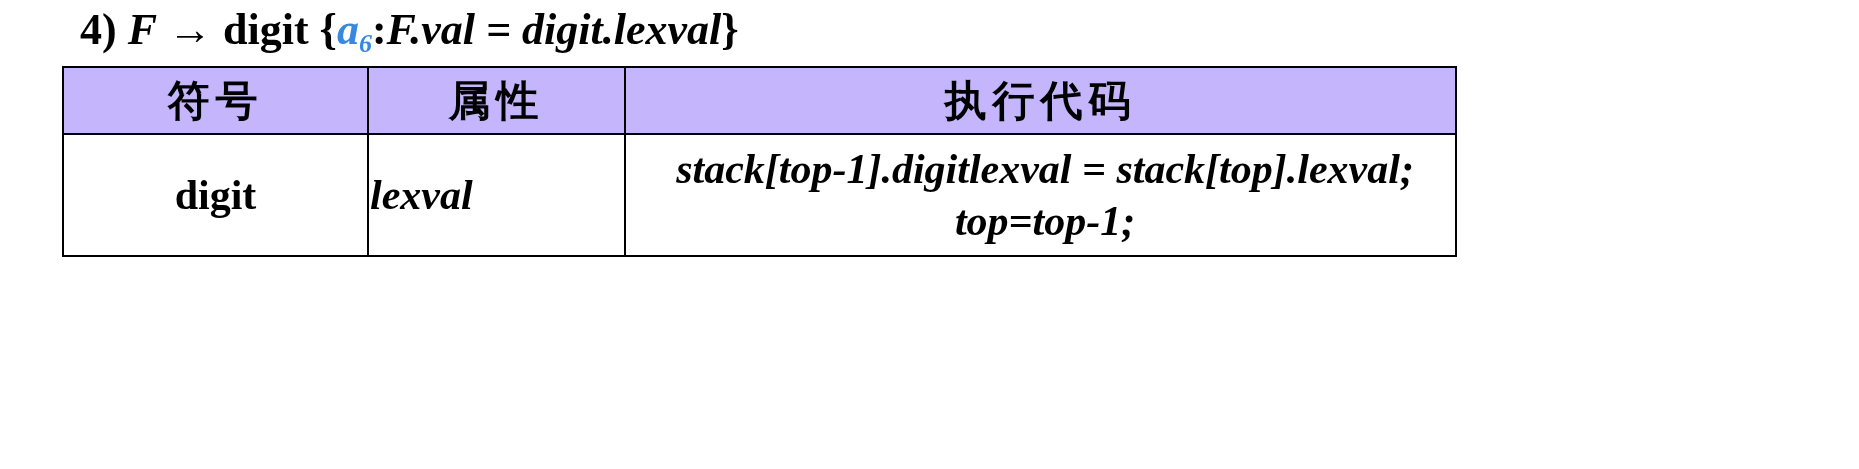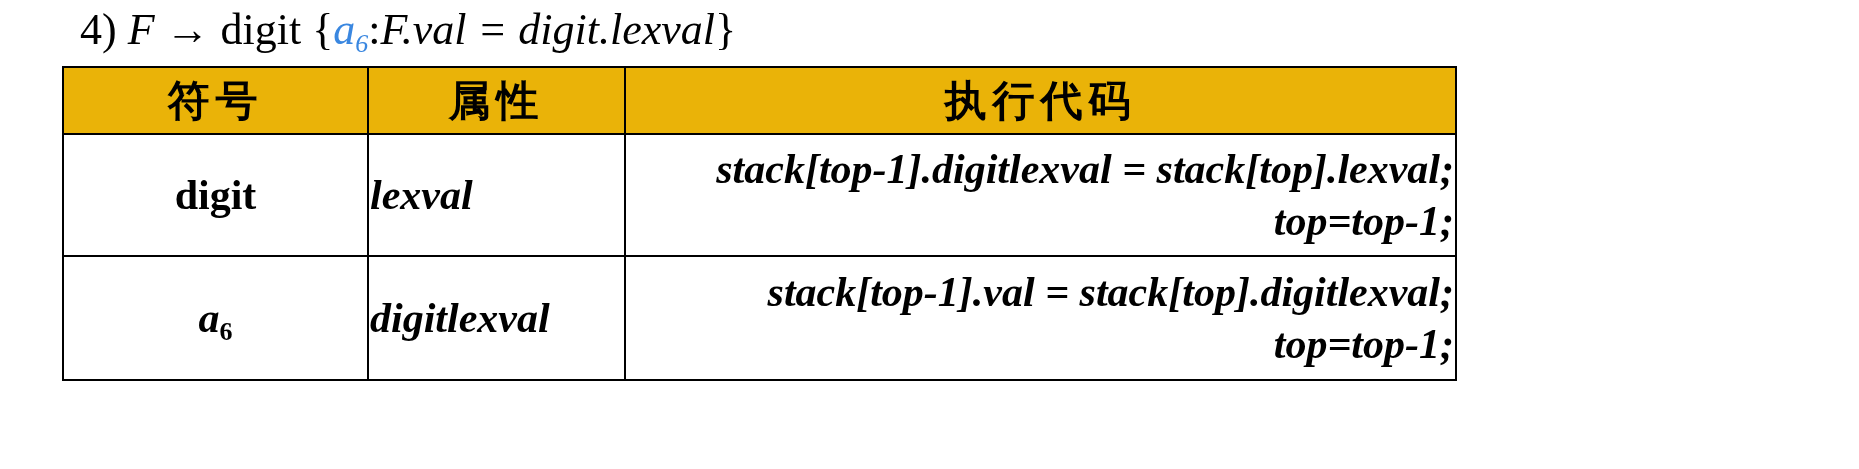--- a/index.html
+++ b/index.html
@@ -1,28 +1,28 @@
 <!DOCTYPE html>
 <html><head>
 <meta charset="utf-8">
 <style>
   html, body { margin:0; padding:0; background:#ffffff; }
   body { width:1859px; height:469px; position:relative; overflow:hidden;
          font-family:"Liberation Serif", "DejaVu Serif", serif; color:#000; }
-  .title { position:absolute; left:80px; top:2px; font-size:44px; font-weight:normal; line-height:56px; white-space:nowrap; }
+  .title { position:absolute; left:80px; top:2px; font-size:44px; font-weight:bold; line-height:56px; white-space:nowrap; }
   .title i { font-style:italic; }
   .title .act { color:#3a87e0; font-style:italic; }
   .title sub { font-size:26px; vertical-align:-8px; line-height:0; }
   table { position:absolute; left:62px; top:66px; border-collapse:collapse; }
   th, td { border:2px solid #000; }
-  th { background:#eab308; height:63px; font-size:42px; font-weight:bold; font-family:"DejaVu Sans", sans-serif; letter-spacing:6px; text-align:center; }
+  th { background:#c4b5fd; height:63px; font-size:42px; font-weight:bold; font-family:"DejaVu Sans", sans-serif; letter-spacing:6px; text-align:center; }
   td { font-size:42px; font-weight:bold; vertical-align:middle; }
   td.c1 { width:301px; text-align:center; }
   td.c2 { width:253px; font-style:italic; }
-  td.c3 { width:818px; text-align:right; padding-left:10px; line-height:52px; }
+  td.c3 { width:818px; text-align:center; padding-left:10px; line-height:52px; }
   tr.r1 td { height:118px; }
   tr.r2 td { height:120px; }
   .it { font-style:italic; }
   .sym sub { font-size:26px; vertical-align:-8px; line-height:0; font-style:normal; }
 </style>
 </head>
 <body>
 
 <div class="title">
   <span>4)</span>
@@ -42,22 +42,14 @@
   </thead>
   <tbody>
     <tr class="r1">
       <td class="c1"><span>digit</span></td>
       <td class="c2">lexval</td>
       <td class="c3 it">
         <div>stack[top-1].digitlexval = stack[top].lexval;</div>
         <div>top=top-1;</div>
       </td>
     </tr>
-    <tr class="r2">
-      <td class="c1 it sym"><span>a</span><sub>6</sub></td>
-      <td class="c2">digitlexval</td>
-      <td class="c3 it">
-        <div>stack[top-1].val = stack[top].digitlexval;</div>
-        <div>top=top-1;</div>
-      </td>
-    </tr>
   </tbody>
 </table>
 
 </body></html>

